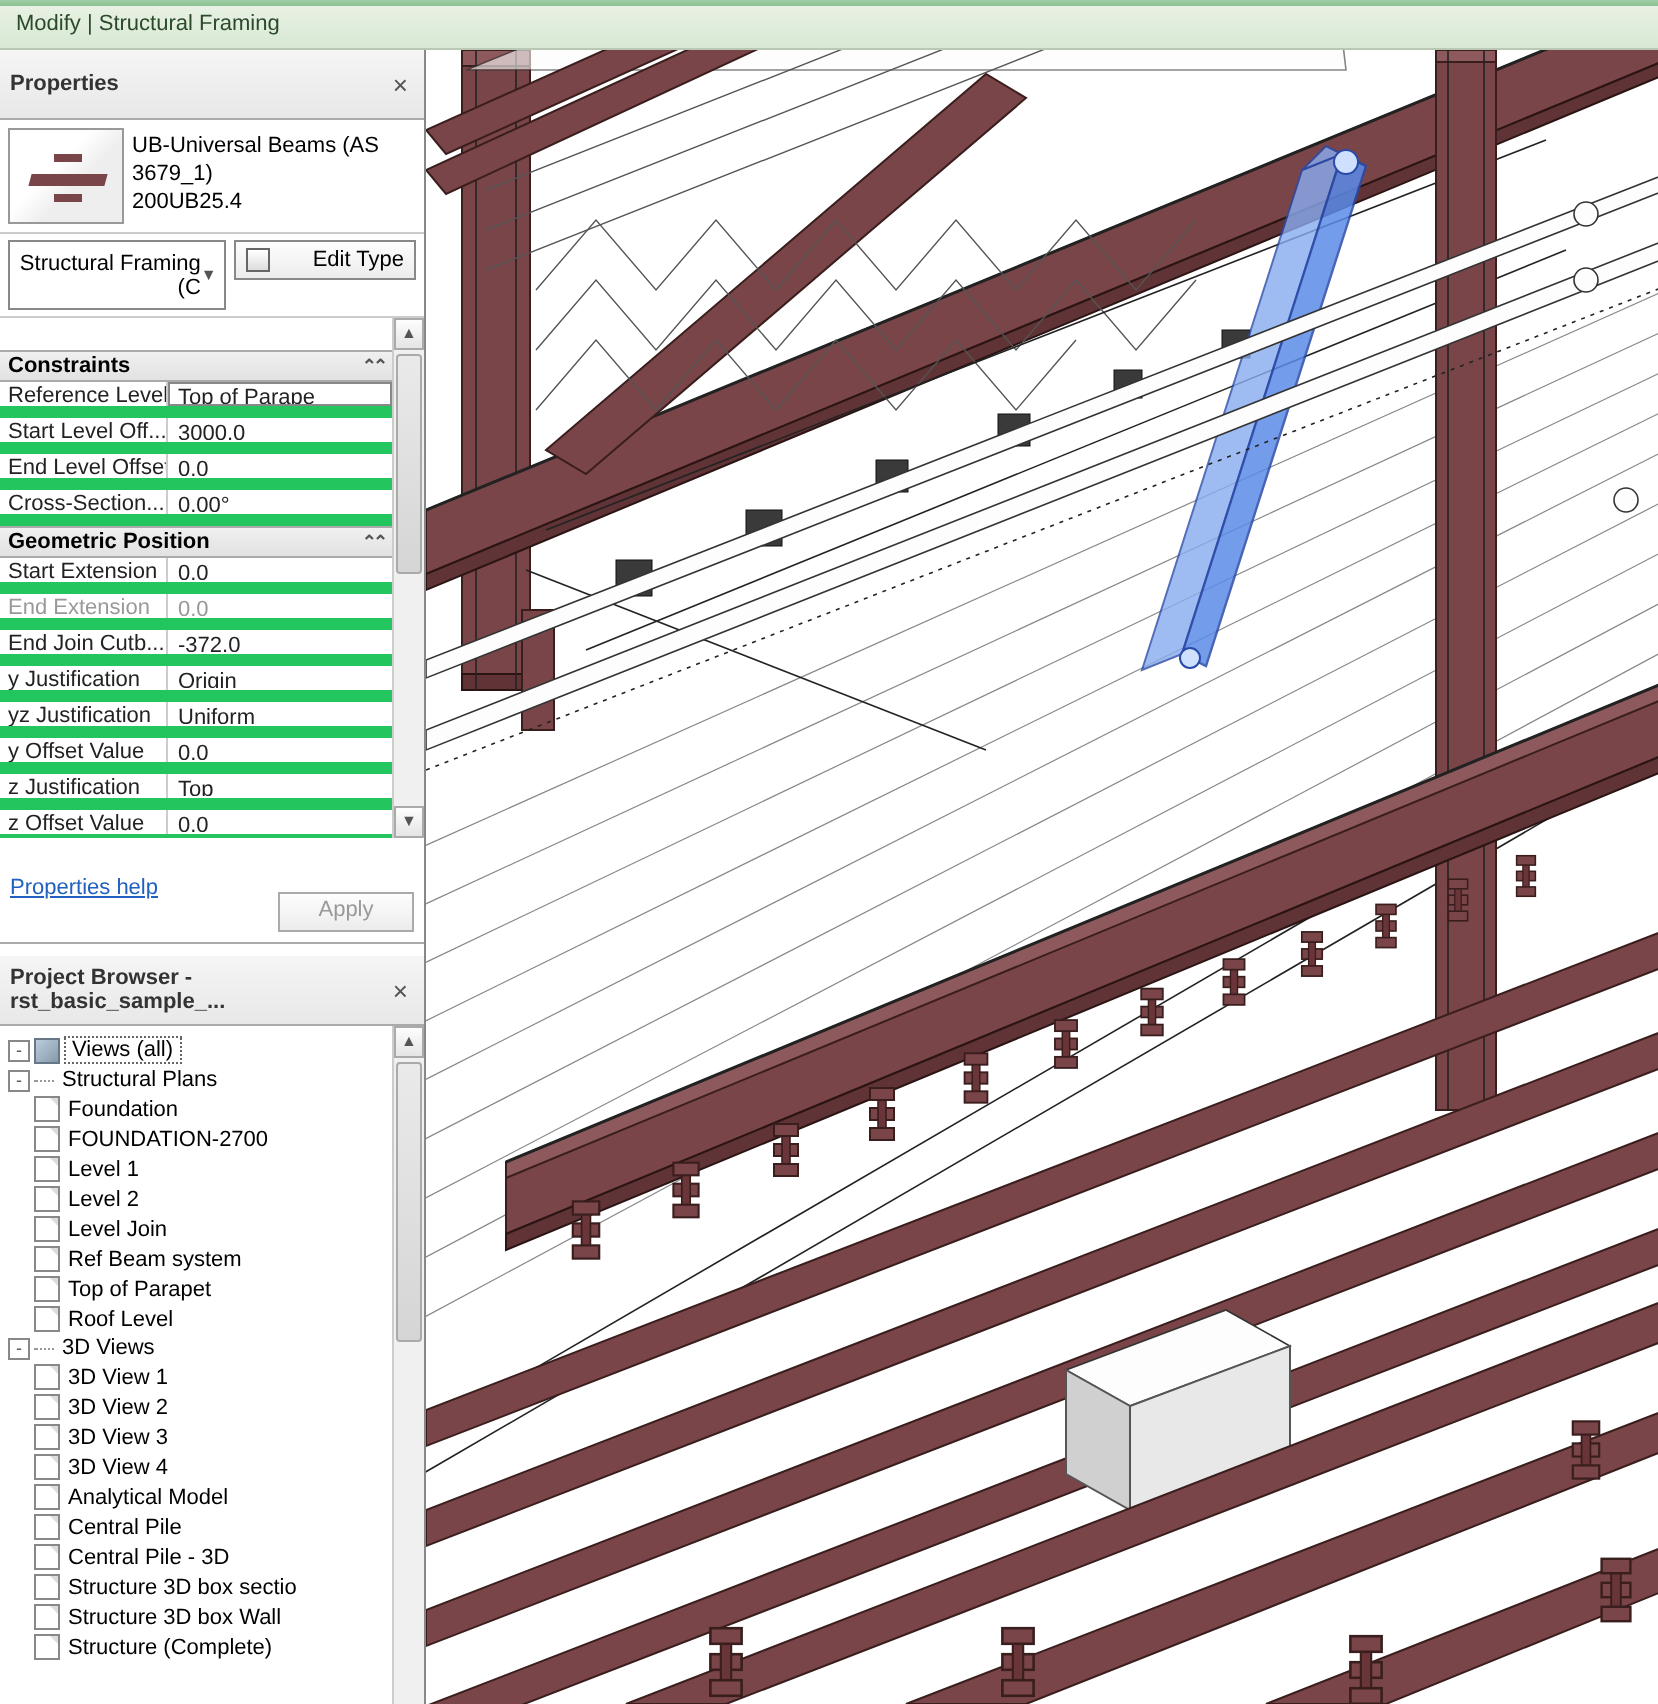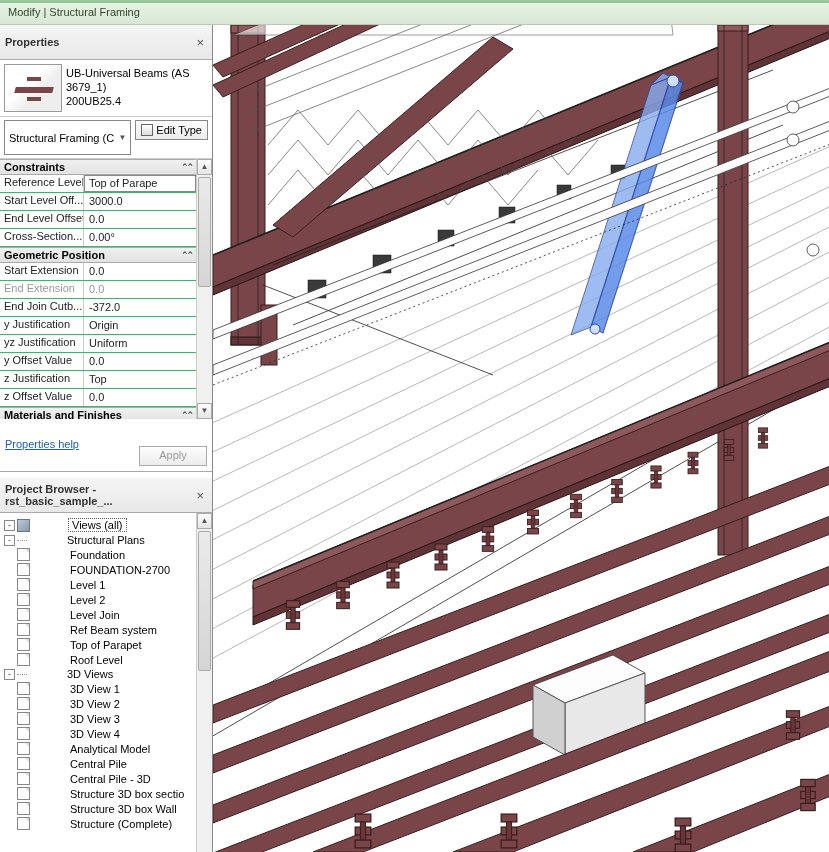--- a/index.html
+++ b/index.html
@@ -16,27 +16,27 @@
 .type-selector { display: flex; padding: 4px; gap: 4px; align-items: flex-start; border-bottom: 1px solid #ccc; }
 .thumb { width: 58px; height: 48px; border: 1px solid #999; background: linear-gradient(135deg,#fff 40%,#eee 60%); position: relative; }
 .thumb-beam { position: absolute; left: 8px; top: 8px; width: 42px; height: 32px; }
 .thumb-beam::before { content:""; position: absolute; left: 2px; top: 14px; width: 38px; height: 6px; background: #7a4548; transform: skewX(-15deg); }
 .thumb-beam::after { content:""; position: absolute; left: 14px; top: 4px; width: 14px; height: 24px; border-top: 4px solid #7a4548; border-bottom: 4px solid #7a4548; box-sizing: border-box; }
 .type-text { flex: 1; padding-top: 2px; line-height: 14px; }
 
 .typerow { display: flex; padding: 3px 4px; gap: 4px; border-bottom: 1px solid #ccc; }
 .combo { flex: 1; height: 35px; border: 1px solid #888; background: #fff; padding: 2px 4px; display: flex; justify-content: space-between; align-items: center; text-align: right; }
 .combo-arrow { font-size: 8px; color: #555; }
-.edit-type-btn { height: 20px; border: 1px solid #888; background: linear-gradient(#fdfdfd,#ececec); padding: 2px 5px; display: flex; align-items: center; gap: 3px; cursor: pointer; }
+.edit-type-btn { height: 20px; border: 1px solid #888; background: linear-gradient(#fdfdfd,#ececec); padding: 2px 5px; display: flex; align-items: center; gap: 21px; cursor: pointer; }
 
 .prop-scroll { height: 260px; overflow: hidden; position: relative; }
-.prop-table { width: 196px; }
+.prop-table { width: 196px; margin-top: 16px; }
 .prop-group { background: linear-gradient(#f0f0f0,#e2e2e2); border-top: 1px solid #aaa; border-bottom: 1px solid #aaa; padding: 1px 4px; display: flex; justify-content: space-between; align-items: center; font-weight: bold; cursor: pointer; }
 .collapse-chev { font-size: 9px; color: #555; letter-spacing: -2px; }
-.prop-row { display: flex; border-bottom: 1px solid #22c55e; height: 18px; }
+.prop-row { display: flex; border-bottom: 6px solid #22c55e; height: 18px; }
 .prop-label { width: 84px; padding: 1px 4px; border-right: 1px solid #ccc; color: #222; white-space: nowrap; overflow: hidden; }
 .prop-label.disabled { color: #999; }
 .prop-value { flex: 1; padding: 1px 4px; color: #222; border: 1px solid transparent; white-space: nowrap; overflow: hidden; }
 .prop-value.boxed { border: 1px solid #888; background: #fff; }
 .prop-value.disabled { color: #999; }
 .vscroll { position: absolute; right: 0; top: 0; width: 16px; bottom: 0; background: #f0f0f0; border-left: 1px solid #ccc; }
 .vscroll-btn { height: 16px; background: linear-gradient(#fdfdfd,#e5e5e5); border: 1px solid #aaa; text-align: center; font-size: 8px; line-height: 14px; color: #555; cursor: pointer; }
 .vscroll-track { position: absolute; top: 16px; bottom: 16px; left: 0; right: 0; background: #f0f0f0; }
 .vscroll-thumb { position: absolute; top: 2px; left: 1px; right: 1px; height: 110px; background: linear-gradient(#eaeaea,#d5d5d5); border: 1px solid #aaa; border-radius: 2px; }
 .vscroll-bottom { position: absolute; bottom: 0; left: 0; right: 0; }
@@ -52,21 +52,21 @@
 .tree ul { list-style: none; }
 .tree li { white-space: nowrap; padding: 1px 0; }
 .tree .node { display: flex; align-items: center; gap: 2px; cursor: pointer; }
 .tree .toggle { width: 11px; height: 11px; border: 1px solid #888; text-align: center; line-height: 9px; font-size: 9px; color: #555; background: #fff; }
 .tree .notoggle { width: 11px; height: 11px; }
 .tree .dash { width: 10px; border-top: 1px dotted #999; height: 1px; }
 .tree .ic { width: 13px; height: 13px; display: inline-block; position: relative; }
 .tree .ic.sheet { background: #fff; border: 1px solid #888; }
 .tree .ic.sheet::after { content:""; position:absolute; right:0; top:0; width:0; height:0; border-top:4px solid #ddd; border-left:4px solid transparent; }
 .tree .ic.cube { background: linear-gradient(135deg,#bcd,#89a); border: 1px solid #678; }
-.tree .lbl { padding: 0 2px; margin-left: 36px; }
+.tree .lbl { padding: 0 2px; }
 .tree .lbl.bold { font-weight: normal; }
 .tree .lbl.root { border: 1px dotted #666; padding: 0 3px; }
 .lvl1 { padding-left: 14px; }
 .lvl2 { padding-left: 30px; }
 
 .viewport { position: absolute; left: 213px; top: 25px; right: 0; bottom: 0; background: #fff; overflow: hidden; }
 .viewport svg { width: 100%; height: 100%; }
 
 .beam { stroke: #3a1e1e; stroke-width: 1; fill: #7a4548; }
 .beam-light { stroke: #3a1e1e; stroke-width: 1; fill: #8e595c; }

